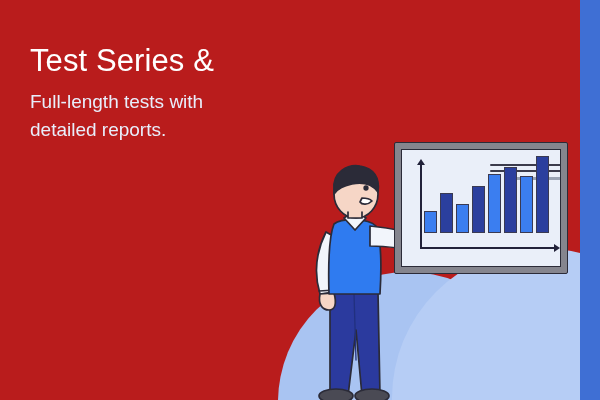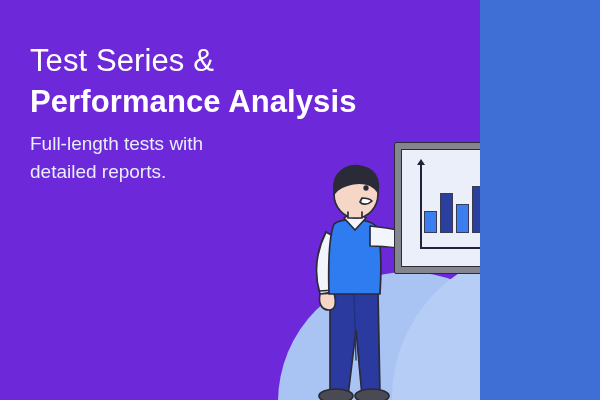--- a/index.html
+++ b/index.html
@@ -2,22 +2,22 @@
 <html><head>
 <meta charset="utf-8">
 <style>
   html,body{margin:0;padding:0;}
   body{
     width:600px;height:400px;overflow:hidden;
     font-family:"Liberation Sans","DejaVu Sans",sans-serif;
     background:#3f6fd4;
   }
   .canvas{
-    position:relative;width:480px;height:400px;overflow:hidden;
-    background:#6d28d9;
+    position:relative;width:580px;height:400px;overflow:hidden;
+    background:#b91c1c;
   }
 
   
   .blob{position:absolute;border-radius:50%;background:#a9c4f2;}
   .blob-a{width:260px;height:260px;left:278px;top:272px;}
   .blob-b{width:300px;height:300px;left:392px;top:248px;background:#b6cdf5;}
 
   
   .text-block{position:absolute;left:30px;top:42px;width:300px;}
   .title-line1{
@@ -78,21 +78,20 @@
 </head>
 <body>
 
 <div class="canvas">
 
   <div class="blob blob-a"></div>
   <div class="blob blob-b"></div>
 
   <div class="text-block">
     <div class="title-line1">Test Series &amp;</div>
-    <div class="title-line2">Performance Analysis</div>
     <div class="subtitle">Full-length tests with detailed reports.</div>
   </div>
 
   <svg class="person" viewBox="0 0 150 240">
     <g stroke="#2b2b38" stroke-width="1.7" stroke-linejoin="round" stroke-linecap="round">
 
       <path d="M30 132 L78 132 L80 236 L62 236 L56 170 L48 236 L30 236 Z" fill="#2b3a9e"></path>
       <path d="M54 134 L56 200" fill="none" stroke="#21307f" stroke-width="1.3"></path>
 
       <ellipse cx="36" cy="236" rx="17" ry="7" fill="#4a4a54"></ellipse>

